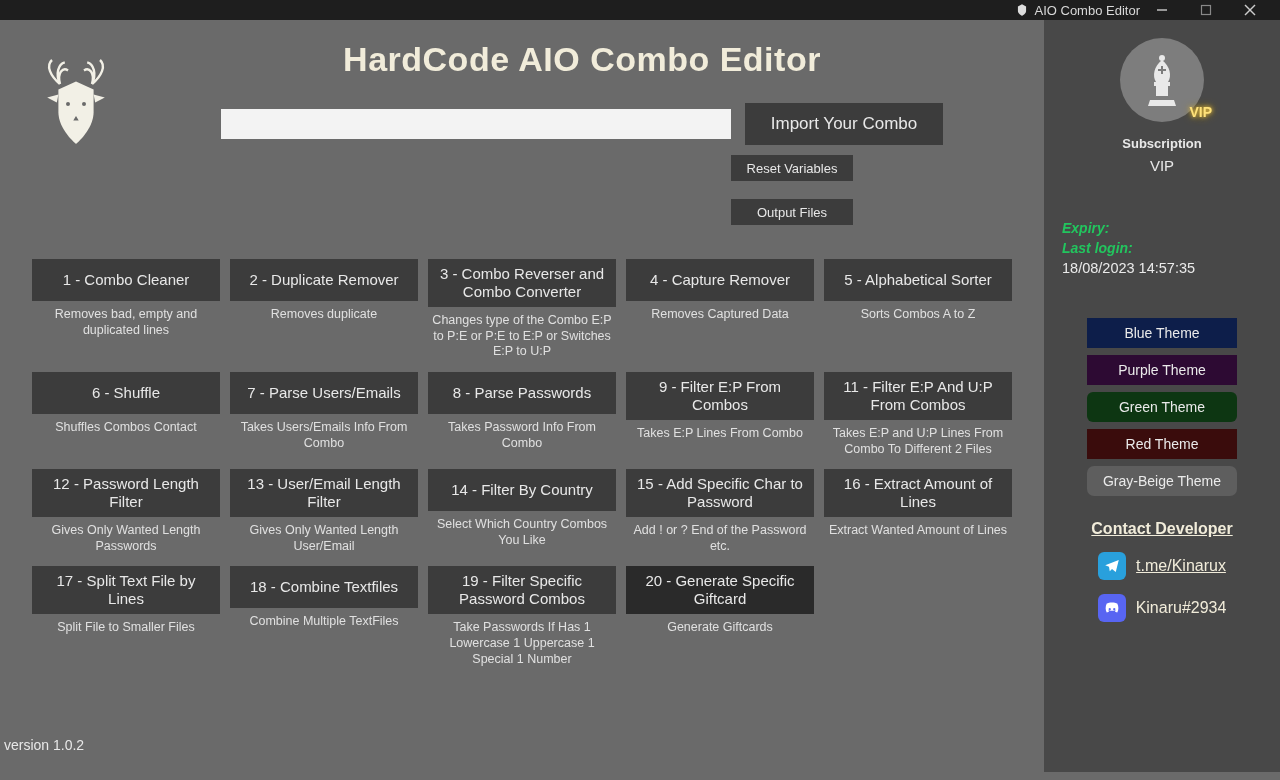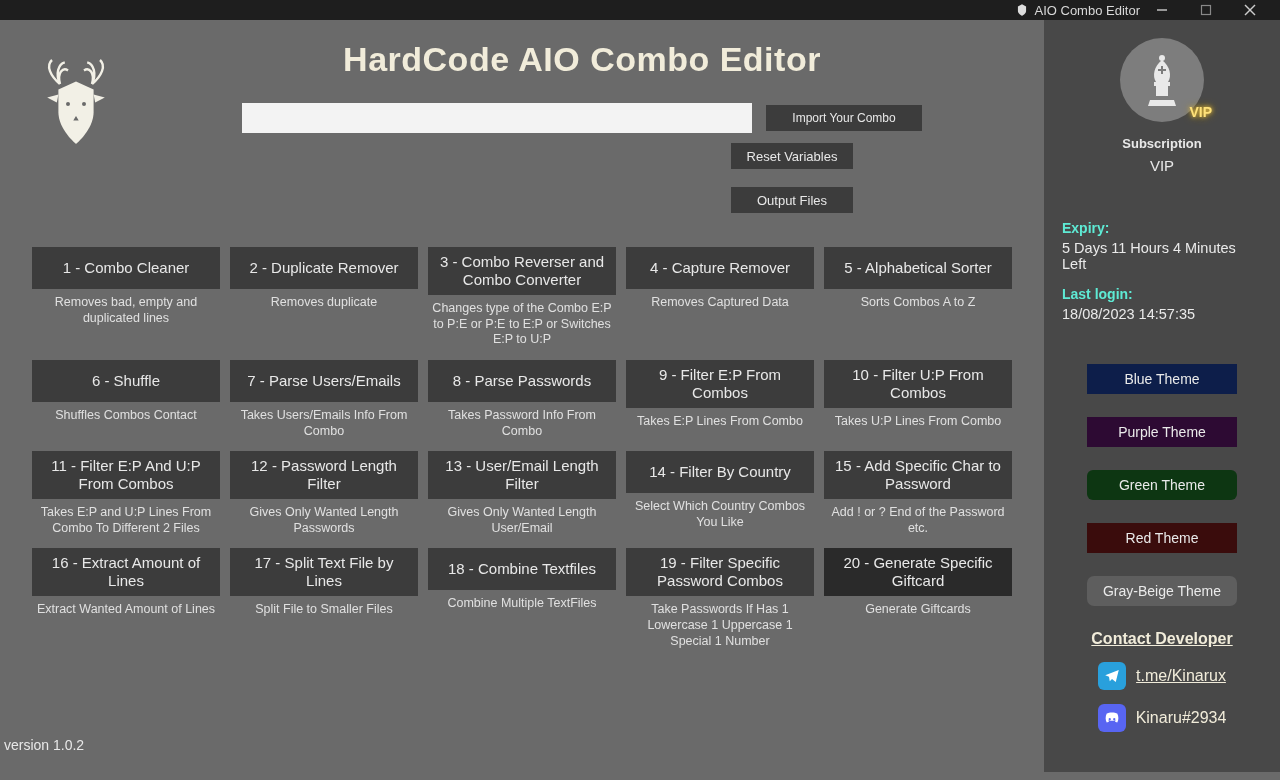--- a/index.html
+++ b/index.html
@@ -43,21 +43,21 @@
     letter-spacing: .5px;
   }
   .input-row { display:flex; align-items:center; gap:14px; width:100%; justify-content:center; }
   .combo-input {
     width: 510px; height:30px;
     background:#f3f3f3; border:none; outline:none;
     padding:0 8px; font-size:14px; color:#222;
   }
   .import-btn {
     background:#3c3c3c; color:#e8e8e8; border:none;
-    height:26px; padding:0 26px; font-size:12px;
+    height:42px; padding:0 26px; font-size:17px;
     cursor:pointer;
   }
   .sub-btn-row { display:flex; gap:18px; justify-content:center; margin-top:10px; margin-left:420px;flex-direction:column; }
   .small-btn {
     background:#3c3c3c; color:#e8e8e8; border:none;
     height:26px; padding:0 16px; font-size:13px; cursor:pointer;
   }
 
   
   .grid {
@@ -101,24 +101,24 @@
   .vip-badge {
     position:absolute; right:-8px; bottom:2px;
     font-size:14px; font-weight:700;
     color:#ffe27a;
     text-shadow:0 0 4px #ffd24a, 0 0 8px #b48a00;
   }
   .sub-title { margin-top:14px; font-size:13px; font-weight:700; }
   .sub-value { margin-top:6px; font-size:15px; }
 
   .side-block { width:100%; padding: 0 18px; margin-top:46px; font-size:14px; }
-  .side-label { color:#5eead4; font-weight:600; margin-bottom:4px; }
+  .side-label { color:#22c55e; font-weight:600; margin-bottom:4px;font-style:italic; }
   .side-text { color:#eaeaea; margin-bottom:14px; font-size:14.5px; }
 
-  .theme-col { margin-top:28px; display:flex; flex-direction:column; gap:23px; align-items:center; width:100%; }
+  .theme-col { margin-top:28px; display:flex; flex-direction:column; gap:7px; align-items:center; width:100%; }
   .theme-btn { width:150px; height:30px; border:none; color:#eaeaea; font-size:14px; cursor:pointer; }
   .theme-blue   { background:#0d1e4a; }
   .theme-purple { background:#2d0a33; }
   .theme-green  { background:#0d3612;border-radius:6px; }
   .theme-red    { background:#3a0c0c; }
   .theme-gray   { background:#5e5e5e;border-radius:7px; }
 
   .contact-title {
     margin-top:24px; font-size:16px; font-weight:700;
     color:#f1ecda; text-decoration:underline;
@@ -226,24 +226,20 @@
         </div>
         <div class="tool">
           <button class="tool-btn">8 - Parse Passwords</button>
           <div class="tool-desc">Takes Password Info From Combo</div>
         </div>
         <div class="tool">
           <button class="tool-btn">9 - Filter E:P From Combos</button>
           <div class="tool-desc">Takes E:P Lines From Combo</div>
         </div>
         <div class="tool">
-          <button class="tool-btn">10 - Filter U:P From Combos</button>
-          <div class="tool-desc">Takes U:P Lines From Combo</div>
-        </div>
-        <div class="tool">
           <button class="tool-btn">11 - Filter E:P And U:P From Combos</button>
           <div class="tool-desc">Takes E:P and U:P Lines From Combo To Different 2 Files</div>
         </div>
         <div class="tool">
           <button class="tool-btn">12 - Password Length Filter</button>
           <div class="tool-desc">Gives Only Wanted Length Passwords</div>
         </div>
         <div class="tool">
           <button class="tool-btn">13 - User/Email Length Filter</button>
           <div class="tool-desc">Gives Only Wanted Length User/Email</div>
@@ -295,21 +291,20 @@
           <line x1="16" y1="18" x2="24" y2="18" stroke="#7d7d7d" stroke-width="2"></line>
         </svg>
       </div>
       <div class="vip-badge">VIP</div>
     </div>
     <div class="sub-title">Subscription</div>
     <div class="sub-value">VIP</div>
 
     <div class="side-block">
       <div class="side-label">Expiry:</div>
-      <div class="side-text">5 Days 11 Hours 4 Minutes Left</div>
       <div class="side-label">Last login:</div>
       <div class="side-text">18/08/2023 14:57:35</div>
     </div>
 
     <div class="theme-col">
       <button class="theme-btn theme-blue">Blue Theme</button>
       <button class="theme-btn theme-purple">Purple Theme</button>
       <button class="theme-btn theme-green">Green Theme</button>
       <button class="theme-btn theme-red">Red Theme</button>
       <button class="theme-btn theme-gray">Gray-Beige Theme</button>

